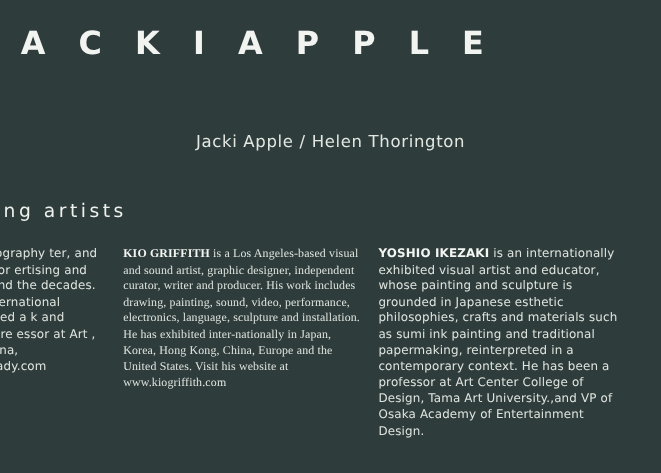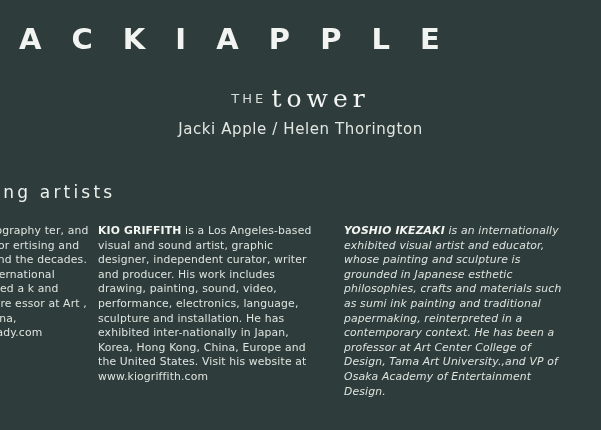--- a/index.html
+++ b/index.html
@@ -86,39 +86,35 @@
   }
   .bio {
     position: absolute;
     top: 0;
     font-size: 10.8px;
     line-height: 14.6px;
     color: #dfe4de;
     letter-spacing: 0.15px;
   }
   .bio-0 { left: -40px;  width: 130px; }
-  .bio-1 { left: 98px;  width: 216px; }
-  .bio-2 { left: 344px;  width: 225px; font-style: italic; }
+  .bio-1 { left: 112px;  width: 216px; font-family: Liberation Serif, serif; }
+  .bio-2 { left: 344px;  width: 225px; }
   .bio p { margin: 0; }
   .bio .lead {
     font-weight: bold;
     color: #f3f5f1;
   }
 </style>
 </head>
 <body>
 
 <div id="page">
 
   <div class="artist-title">J A C K I   A P P L E</div>
 
-  <div class="piece-title">
-    <span class="the">THE</span>
-    <span class="tower">tower</span>
-  </div>
 
   <div class="piece-credits">Jacki Apple / Helen Thorington</div>
 
   <div class="section-header">orating artists</div>
 
   <div class="bios">
 
     <div class="bio bio-0">
       <p><span class="lead"></span><span>nd typography ter, and educator ertising and land, and the decades. The international published a k and sculpture essor at Art , Pasadena, paulsoady.com</span></p>
     </div>

